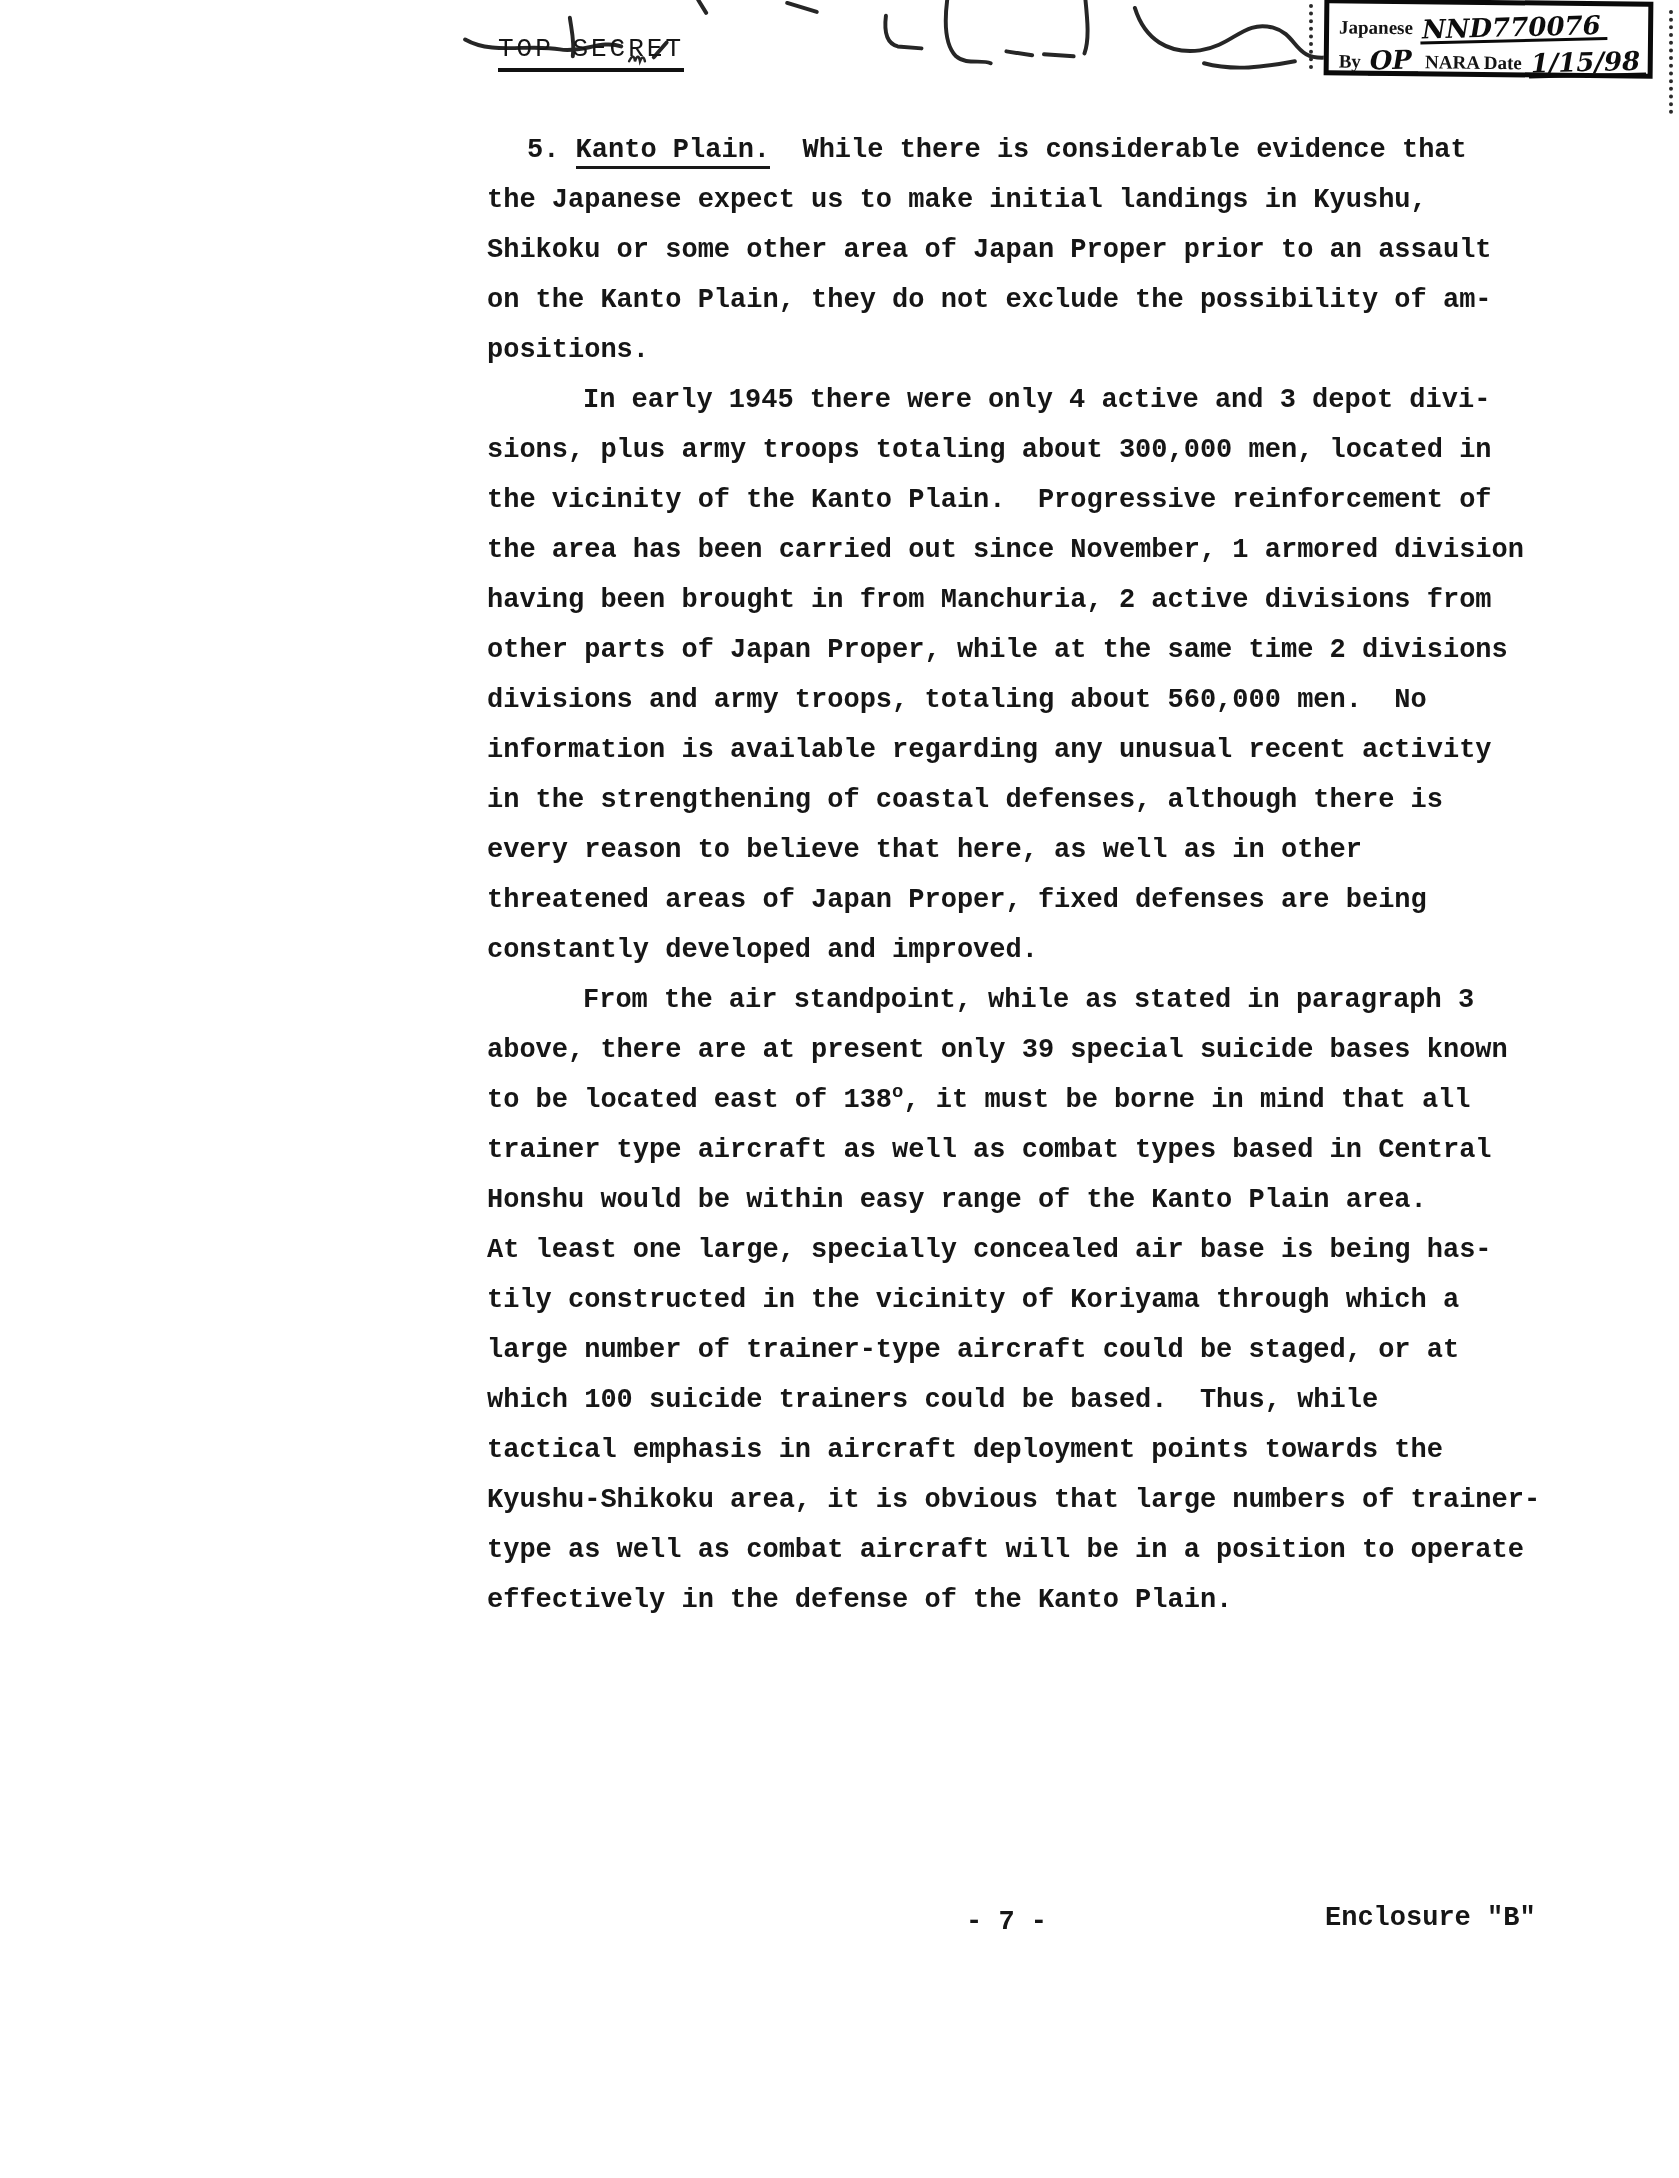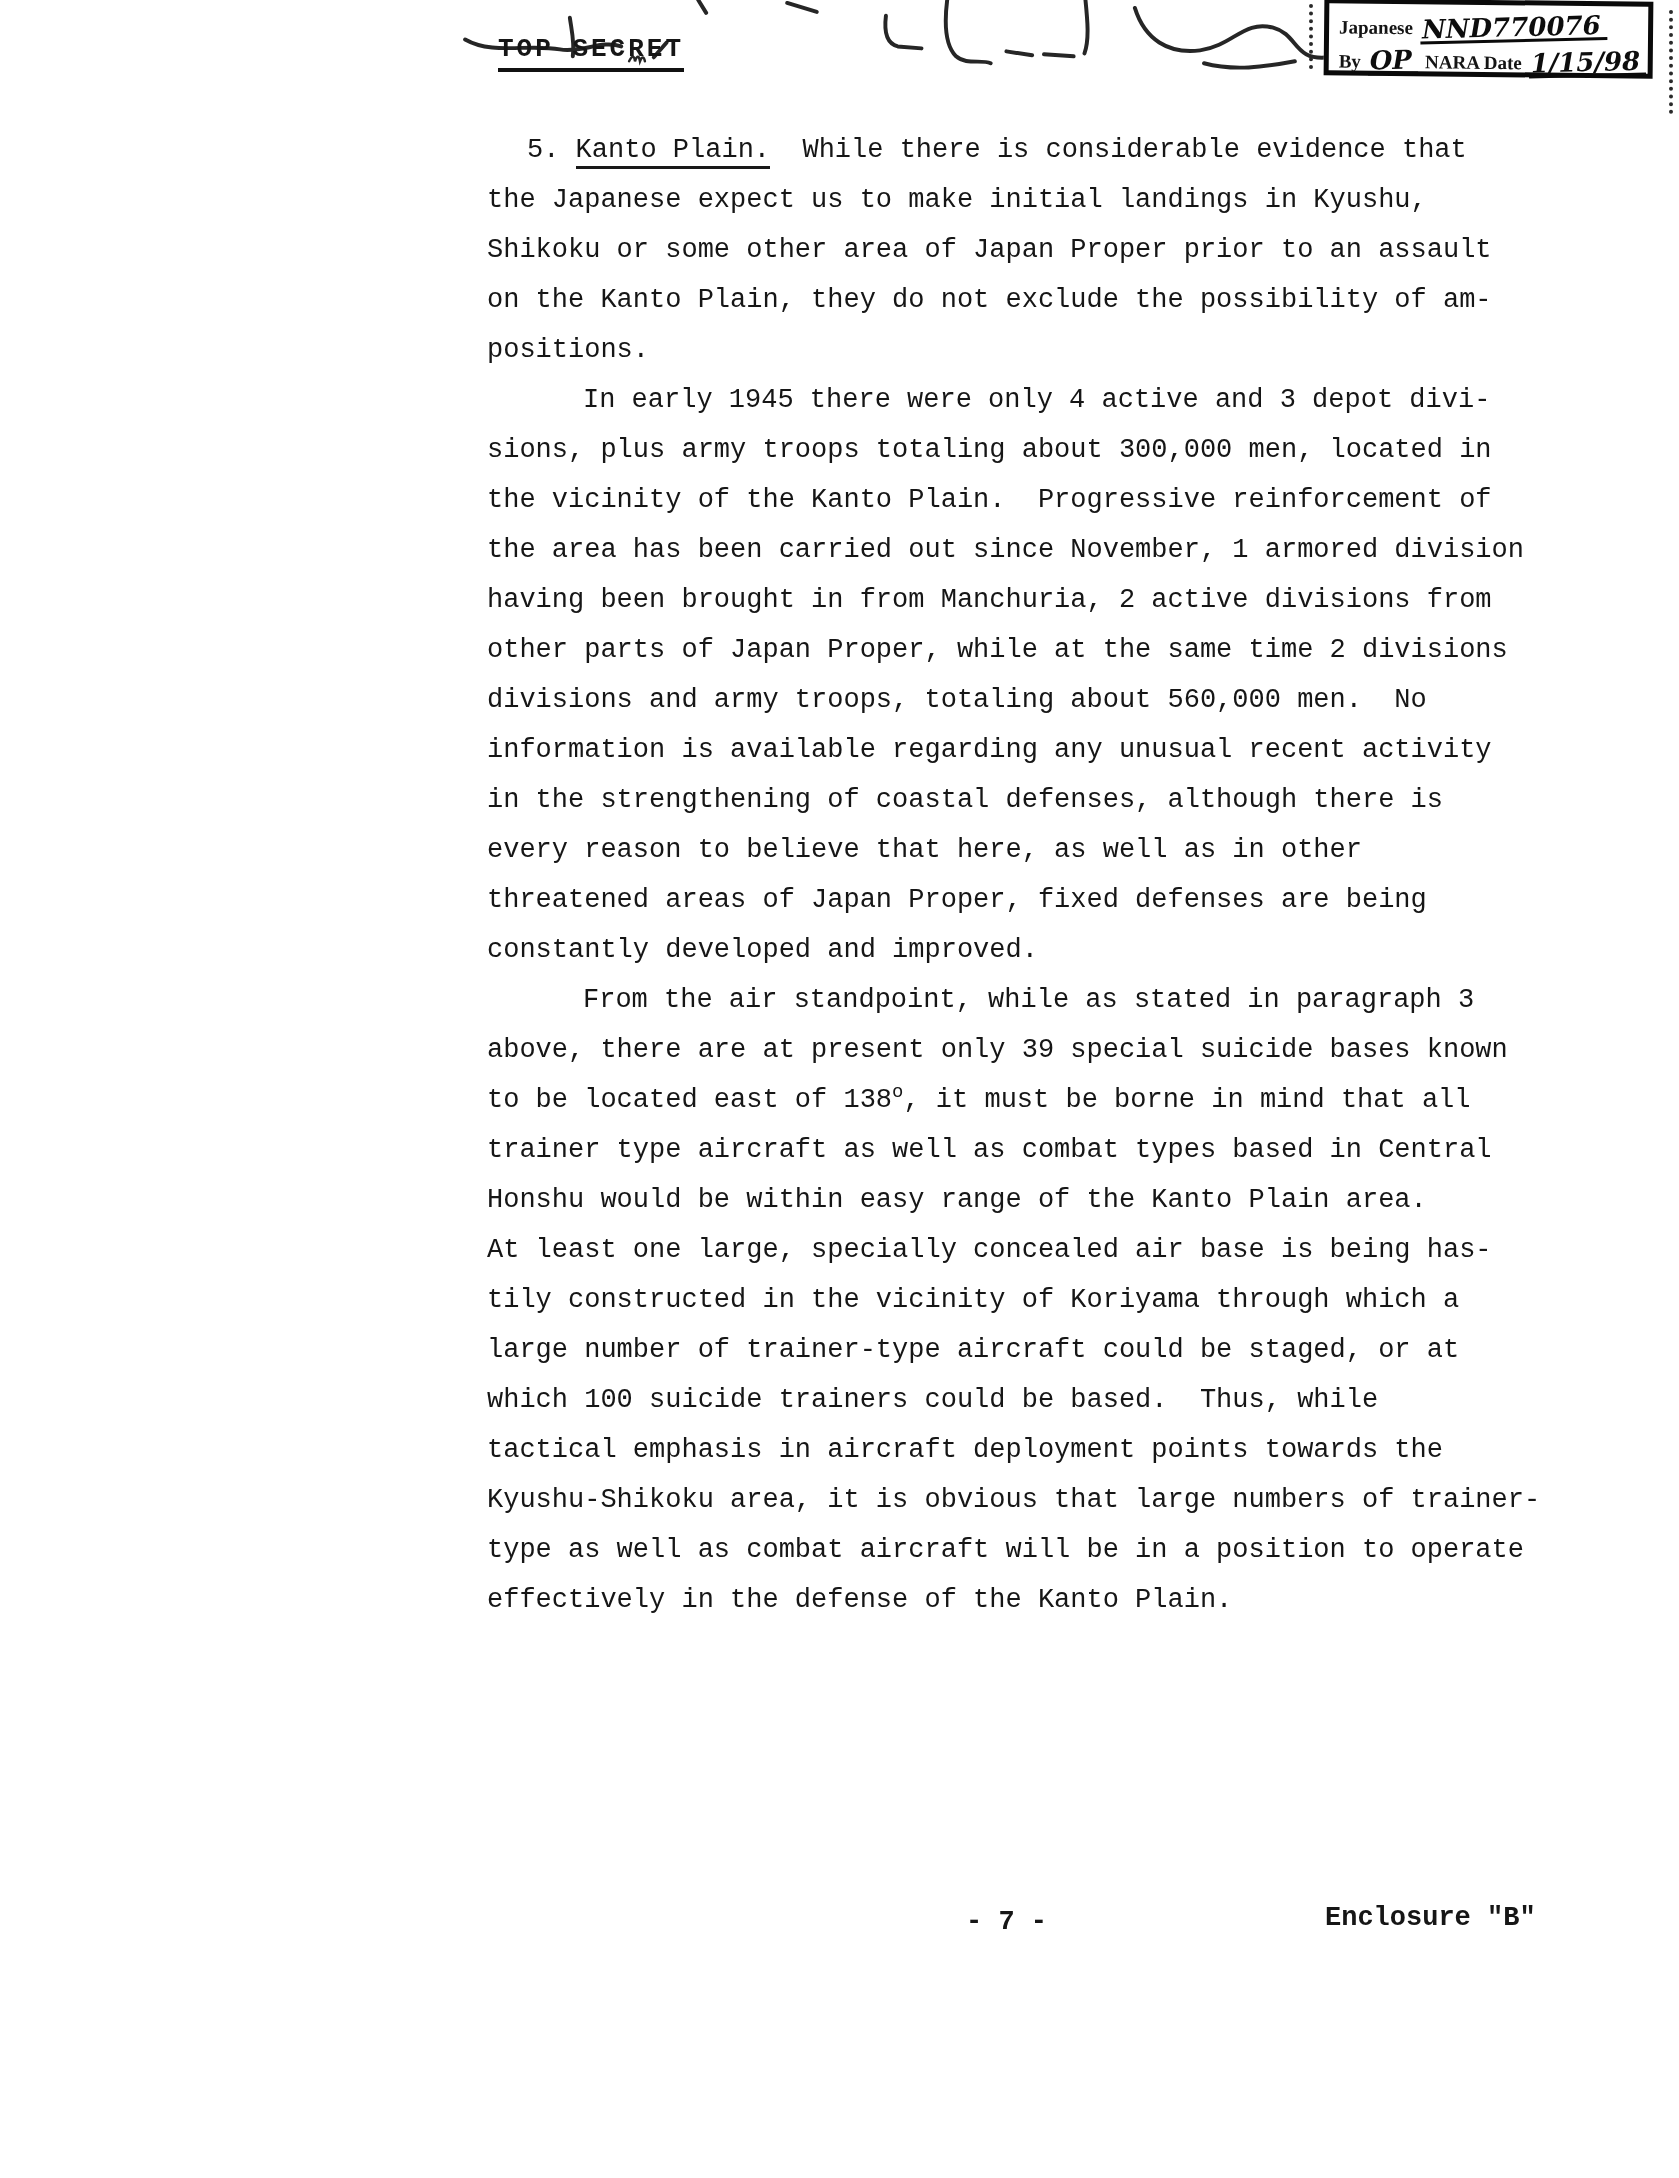--- a/index.html
+++ b/index.html
@@ -9,21 +9,21 @@
   }
   
   #scrawl { position:absolute; left:450px; top:0; }
   .dotline { position:absolute; width:0; border-left:4px dotted #2a2a2a; }
   #stamp-dots  { left:1309px; top:4px;  height:65px; }
   #edge-dots   { left:1669px; top:10px; height:104px; }
 
   
   #classification {
     position:absolute; left:498px; top:34px;
-    font-size:26px; font-weight:bold; letter-spacing:3px;
+    font-size:26px; font-weight:normal; letter-spacing:3px;
     border-bottom:4px solid #111; padding-bottom:4px;
   }
 
   
   #stamp {
     position:absolute; left:1324px; top:0px; width:329px; height:77px;
     border:5px solid #0a0a0a; background:#fff; box-sizing:border-box;
     padding:3px 8px 2px 10px; transform:rotate(0.6deg);
   }
   .stamp-row { display:flex; align-items:flex-end; gap:7px; height:34px; }
@@ -33,21 +33,21 @@
   }
   .stamp-script {
     font-family:"DejaVu Serif", serif; font-style:italic; font-weight:bold;
     font-size:26px; line-height:24px; color:#0d0d0d;
     border-bottom:3px solid #0a0a0a; padding:0 6px 0 2px;
     transform:rotate(-2deg); white-space:nowrap;
   }
 
   
   #body { position:absolute; left:487px; top:125px; width:1099px; }
-  .line { white-space:pre; font-size:27px; line-height:50px; font-weight:normal; }
+  .line { white-space:pre; font-size:27px; line-height:50px; font-weight:bold; }
   .indent-sm { padding-left:40px; }
   .indent-lg { padding-left:96px; }
   .u  { border-bottom:3px solid #181818; padding-bottom:1px; }
   .sup{ vertical-align:super; font-size:0.7em; line-height:0; }
 
   
   .footer-text { position:absolute; font-size:27px; font-weight:bold; white-space:pre; }
   #page-num  { left:966px;  top:1907px; }
   #enclosure { left:1325px; top:1903px; }
 </style>

